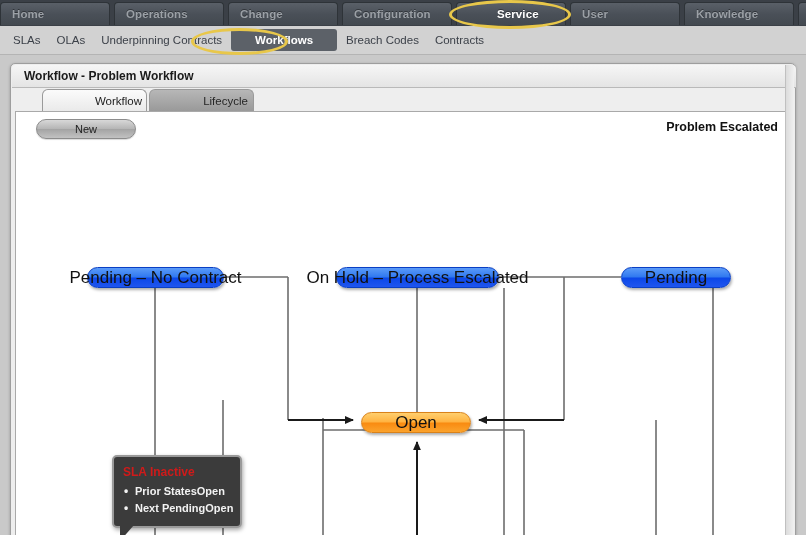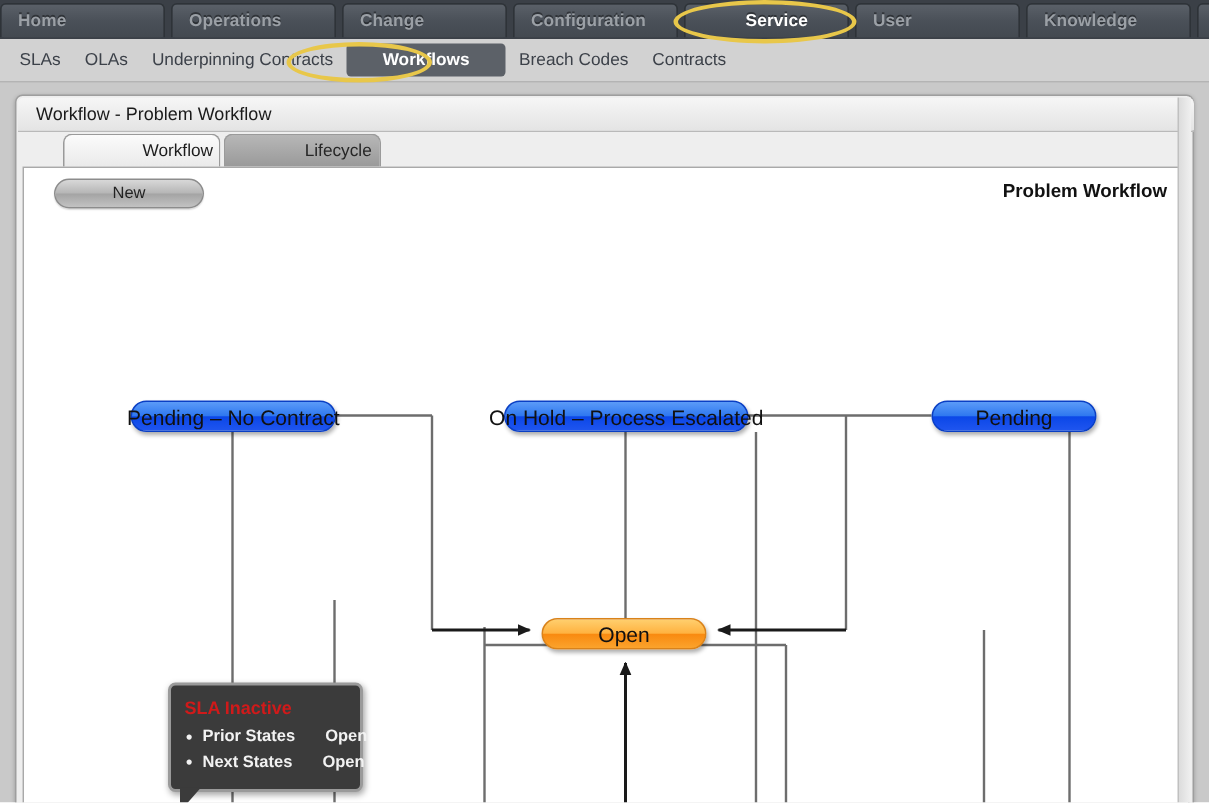--- a/index.html
+++ b/index.html
@@ -92,21 +92,21 @@
     border-radius: 5px 5px 0 0;
     box-shadow: 0 1px 3px rgba(0,0,0,0.25);
   }
   .panel-title {
     position: absolute; left: 1px; top: 1px;
     width: 784px; height: 23px;
     background: linear-gradient(to bottom, #f6f6f6 0%, #e4e4e4 100%);
     border-bottom: 1px solid #b9b9b9;
     border-radius: 4px 4px 0 0;
     font-size: 12px;
-    font-weight: normal;
+    font-weight: bold;
     color: #1a1a1a;
     display: flex;
     align-items: center;
     padding-left: 12px;
   }
 
   
   .tabstrip {
     position: absolute; left: 1px; top: 24px;
     width: 784px; height: 24px;
@@ -171,21 +171,21 @@
   }
   #edges { position: absolute; left: 0; top: 0; width: 778px; height: 432px; }
 
   .node {
     position: absolute;
     height: 21px;
     border-radius: 11px;
     display: flex;
     align-items: center;
     justify-content: center;
-    font-size: 14px;
+    font-size: 17px;
     color: #111111;
     white-space: nowrap;
     box-shadow: 1px 2px 3px rgba(0,0,0,0.33);
     z-index: 10;
     padding: 0 10px;
   }
   .node.blue {
     background: linear-gradient(to bottom, #5b9bf8 0%, #2f78f0 48%, #0b47e8 52%, #1f55ef 100%);
     border: 1px solid #0a3fc4;
   }
@@ -220,21 +220,21 @@
     margin-bottom: 5px;
     position: relative;
     white-space: nowrap;
   }
   #tooltip li::before {
     content: "\2022";
     position: absolute; left: -11px; top: -1px;
     color: #f2f2f2;
     font-size: 12px;
   }
-  #tooltip li .lbl { margin-right: 20px; }
+  #tooltip li .lbl { margin-right: 0; }
   .tt-tail {
     position: absolute;
     left: 6px; bottom: -15px;
     width: 0; height: 0;
     border-left: 14px solid #3b3b3b;
     border-bottom: 16px solid transparent;
     z-index: 31;
   }
 
   
@@ -278,21 +278,21 @@
     <div class="panel-title">Workflow - Problem Workflow</div>
 
     <div class="tabstrip">
       <div class="tab active" id="tab-workflow">Workflow</div>
       <div class="tab inactive" id="tab-lifecycle">Lifecycle</div>
     </div>
 
     <div class="canvas-wrap">
 
       <div class="btn-new">New</div>
-      <div class="canvas-heading">Problem Workflow</div>
+      <div class="canvas-heading">Problem Escalated</div>
 
       <div id="diagram">
 
         <svg id="edges" viewBox="0 0 778 432" preserveAspectRatio="none">
           <defs>
             <marker id="ah-bold" markerWidth="9" markerHeight="9" refX="8" refY="4.5" orient="auto" markerUnits="userSpaceOnUse">
               <path d="M0,0.6 L9,4.5 L0,8.4 Z" fill="#1a1a1a"></path>
             </marker>
             <marker id="ah-thin" markerWidth="8" markerHeight="8" refX="7" refY="4" orient="auto" markerUnits="userSpaceOnUse">
               <path d="M0,0.6 L8,4 L0,7.4 Z" fill="#5d5d5d"></path>
@@ -345,21 +345,21 @@
           </g>
         </svg>
 
         <div id="tooltip">
           <div class="tt-title">SLA Inactive</div>
           <ul>
             <li>
               <span class="lbl">Prior States</span><span>Open</span>
             </li>
             <li>
-              <span class="lbl">Next States</span><span>Open</span>
+              <span class="lbl">Next Pending</span><span>Open</span>
             </li>
           </ul>
           <div class="tt-tail"></div>
         </div>
 
       <div class="node blue" style="left: 71px; top: 155px; width: 137px;">Pending – No Contract</div>
           <div class="node blue" style="left: 320px; top: 155px; width: 163px;">On Hold – Process Escalated</div>
           <div class="node blue" style="left: 605px; top: 155px; width: 110px;">Pending</div>
           <div class="node orange" style="left: 345px; top: 300px; width: 110px;">Open</div>
         </div>

